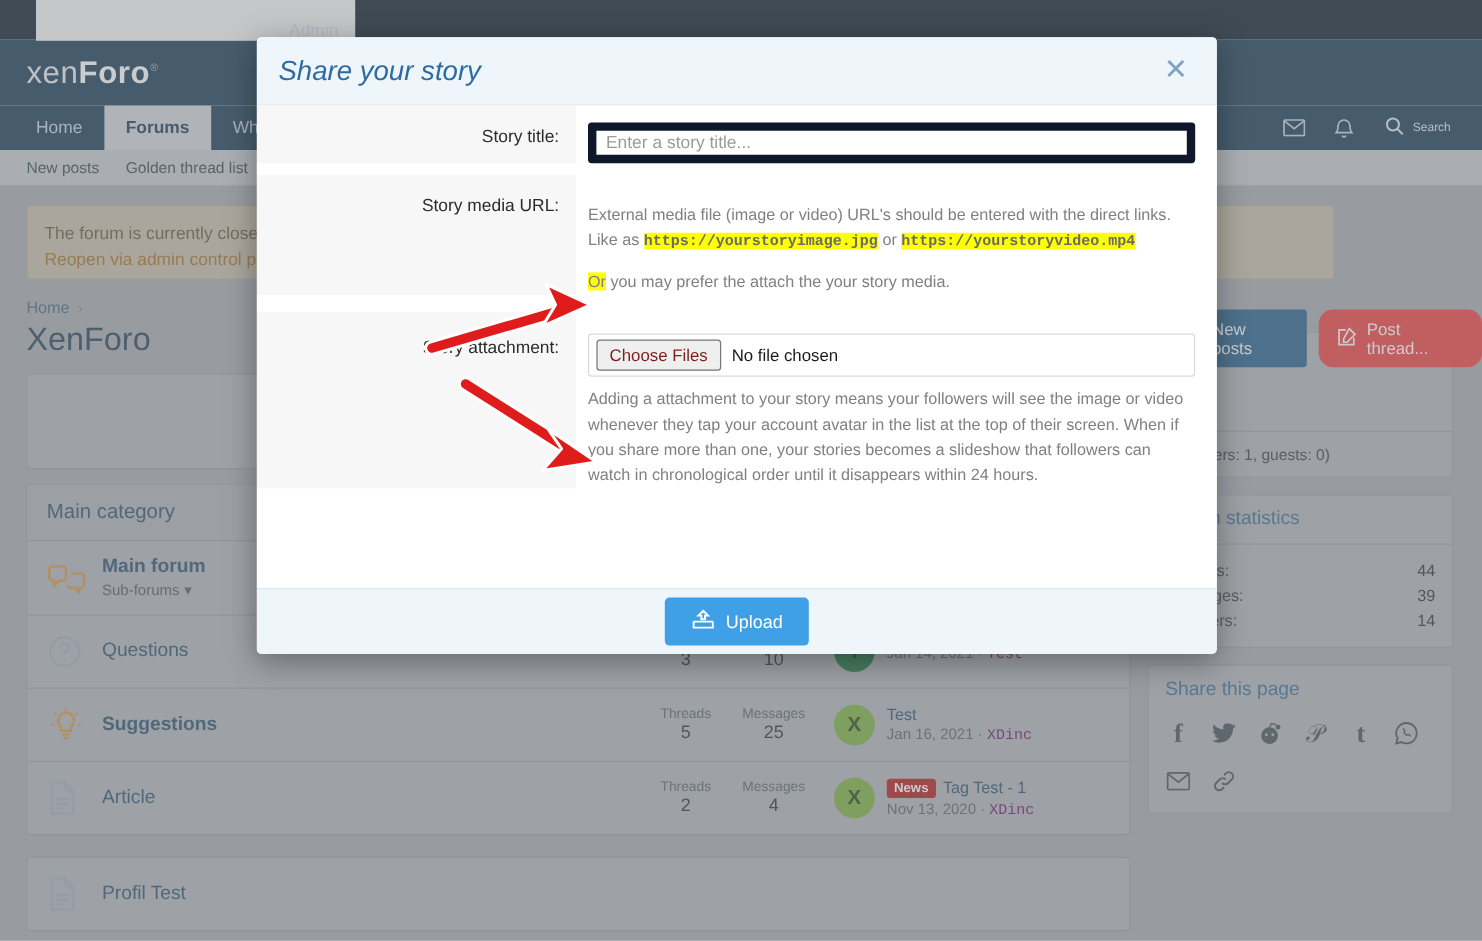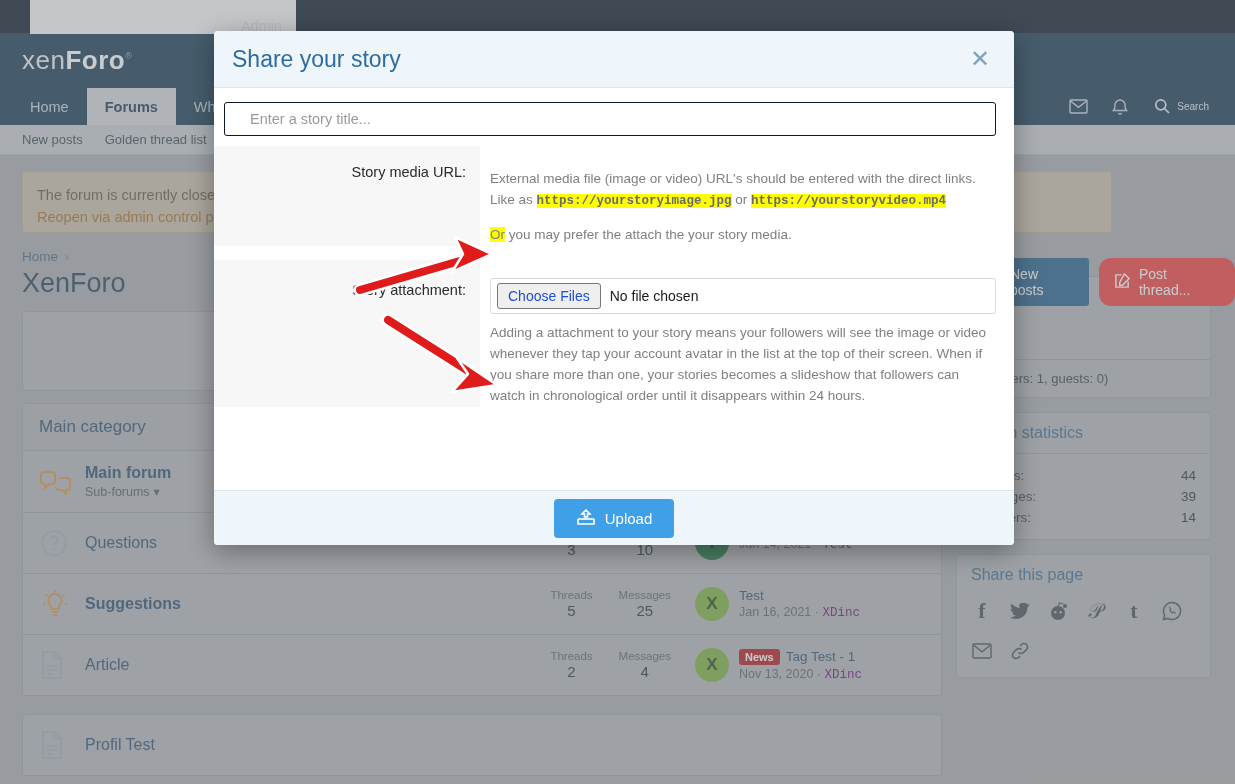--- a/index.html
+++ b/index.html
@@ -138,50 +138,50 @@
   #modal {
     position:absolute; left:214px; top:31px; width:800px; height:514px;
     background:#ffffff; border-radius:4px;
     box-shadow:0 6px 26px rgba(0,0,0,.35);
     display:flex; flex-direction:column; overflow:hidden;
   }
   .mhead {
     height:57px; background:#eef5fb; border-bottom:1px solid #dfe7ee;
     display:flex; align-items:center; padding:0 18px;
   }
-  .mtitle { font-size:23px; color:#2d6ca2; font-weight:400; }
+  .mtitle { font-size:23px; color:#2d6ca2; font-weight:400;font-style:italic; }
   .mclose {
     margin-left:auto; font-size:24px; color:#7fa3c0; line-height:1;
     padding:4px 6px;
   }
   .mbody { flex:1; display:flex; overflow:hidden; background:#fff; }
 
   .frrow { display:flex; }
   .lbl {
     width:266px; flex:0 0 266px; text-align:right; padding:18px 14px 0 0;
     font-size:14.5px; color:#2b2b2b; background:#f7f7f7;
   }
   .fld { flex:1; padding:14px 18px 0 10px; }
   .input {
-    width:100%; height:34px; border:1px solid #0f172a; border-radius:3px;
+    width:100%; height:34px; border:7px solid #0f172a; border-radius:3px;
     background:#fff; font-size:14.5px; color:#9a9a9a;
-    padding:0 25px; display:flex; align-items:center;
+    padding:0 8px; display:flex; align-items:center;
   }
   .expl {
     font-size:13.5px; color:#808080; line-height:1.55; margin-top:9px;
   }
   .hl { background:#ffff00; color:#6b6b6b; font-family:"Liberation Mono", monospace; font-size:12.5px;font-weight:bold; }
   .hl2 { background:#ffff00; }
   .filerow {
     border:1px solid #d9d9d9; border-radius:3px; height:36px;
     display:flex; align-items:center; padding:0 6px; background:#fff;
   }
   .chooseBtn {
     border:1px solid #767676; background:#efefef; border-radius:3px;
-    font-size:14px; color:#1d4ed8; padding:4px 10px;
+    font-size:14px; color:#7f1d1d; padding:4px 10px;
   }
   .nofile { font-size:14px; color:#1a1a1a; margin-left:9px; }
   .mfoot {
     height:55px; background:#eef5fb; border-top:1px solid #dfe7ee;
     display:flex; align-items:center; justify-content:center;
   }
   .uploadbtn {
     background:#3fa0e8; color:#fff; border-radius:4px;
     padding:9px 22px; font-size:15px; display:flex; align-items:center; gap:9px;
   }
@@ -485,20 +485,21 @@
 <div id="modal">
   <div class="mhead">
     <div class="mtitle">Share your story</div>
     <div class="mclose">✕</div>
   </div>
 
   <div class="mbody">
     <div style="flex:1;display:flex;flex-direction:column">
 
       <div class="frrow">
+        <div class="lbl">Story title:</div>
         <div class="fld">
           <div class="input">Enter a story title...</div>
         </div>
       </div>
 
       <div class="frrow" style="margin-top:10px">
         <div class="lbl">Story media URL:</div>
         <div class="fld">
           <div class="expl">
             <span>External media file (image or video) URL's should be entered with the direct links. Like as </span><span class="hl">https://yourstoryimage.jpg</span><span> or </span><span class="hl">https://yourstoryvideo.mp4</span>

